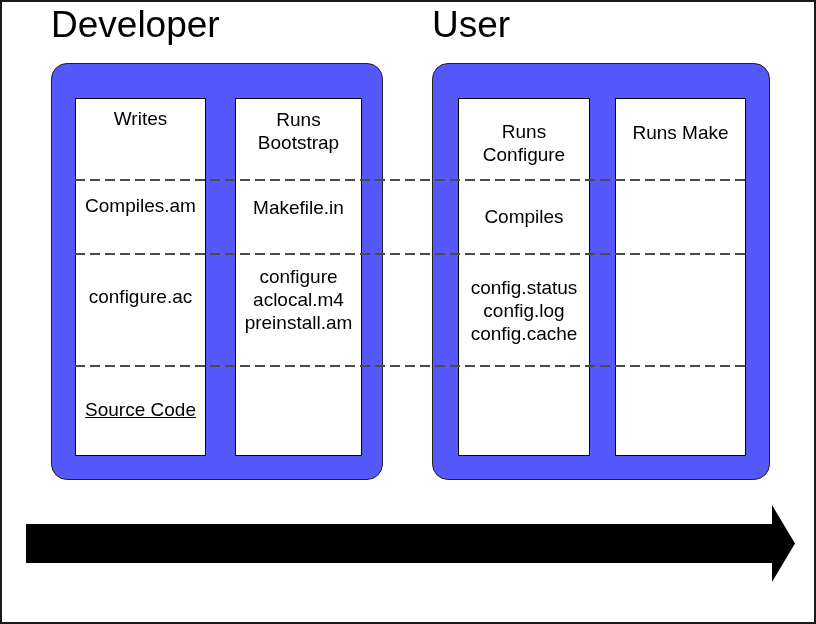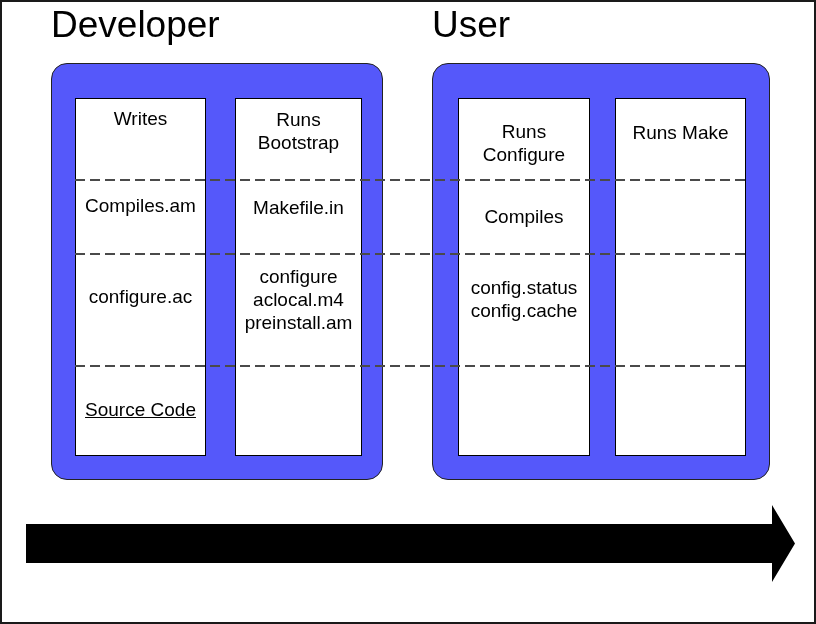--- a/index.html
+++ b/index.html
@@ -130,20 +130,21 @@
   <div class="col col-user1">
     <div class="cell r1" style="padding-top:21px">
       <div>Runs</div>
       <div>Configure</div>
     </div>
     <div class="cell r2" style="padding-top:25px">
       <div>Compiles</div>
     </div>
     <div class="cell r3" style="padding-top:22px">
       <div>config.status</div>
+      <div>config.log</div>
       <div>config.cache</div>
     </div>
     <div class="cell r4"></div>
   </div>
 
   <div class="col col-user2">
     <div class="cell r1" style="padding-top:22px">
       <div>Runs Make</div>
     </div>
     <div class="cell r2"></div>

